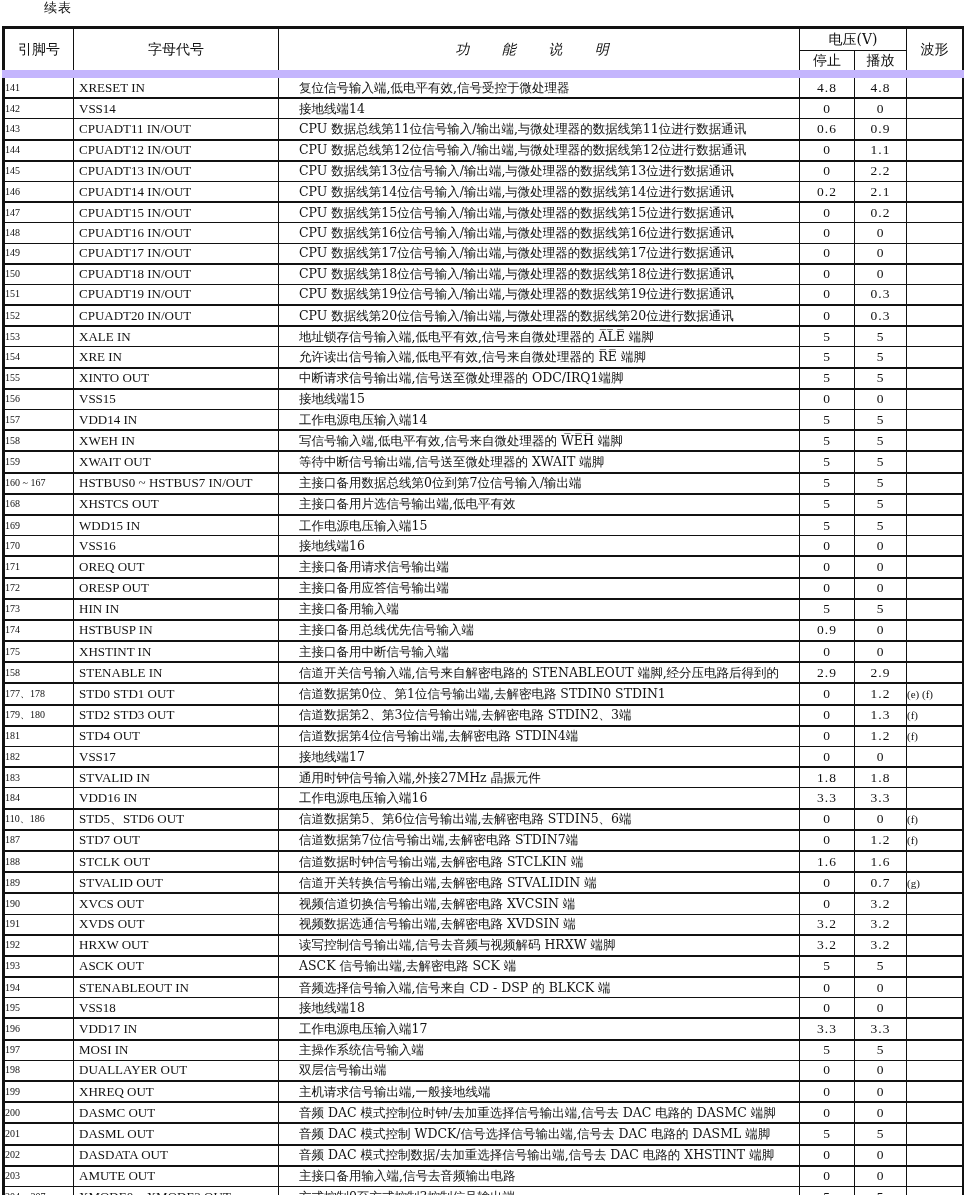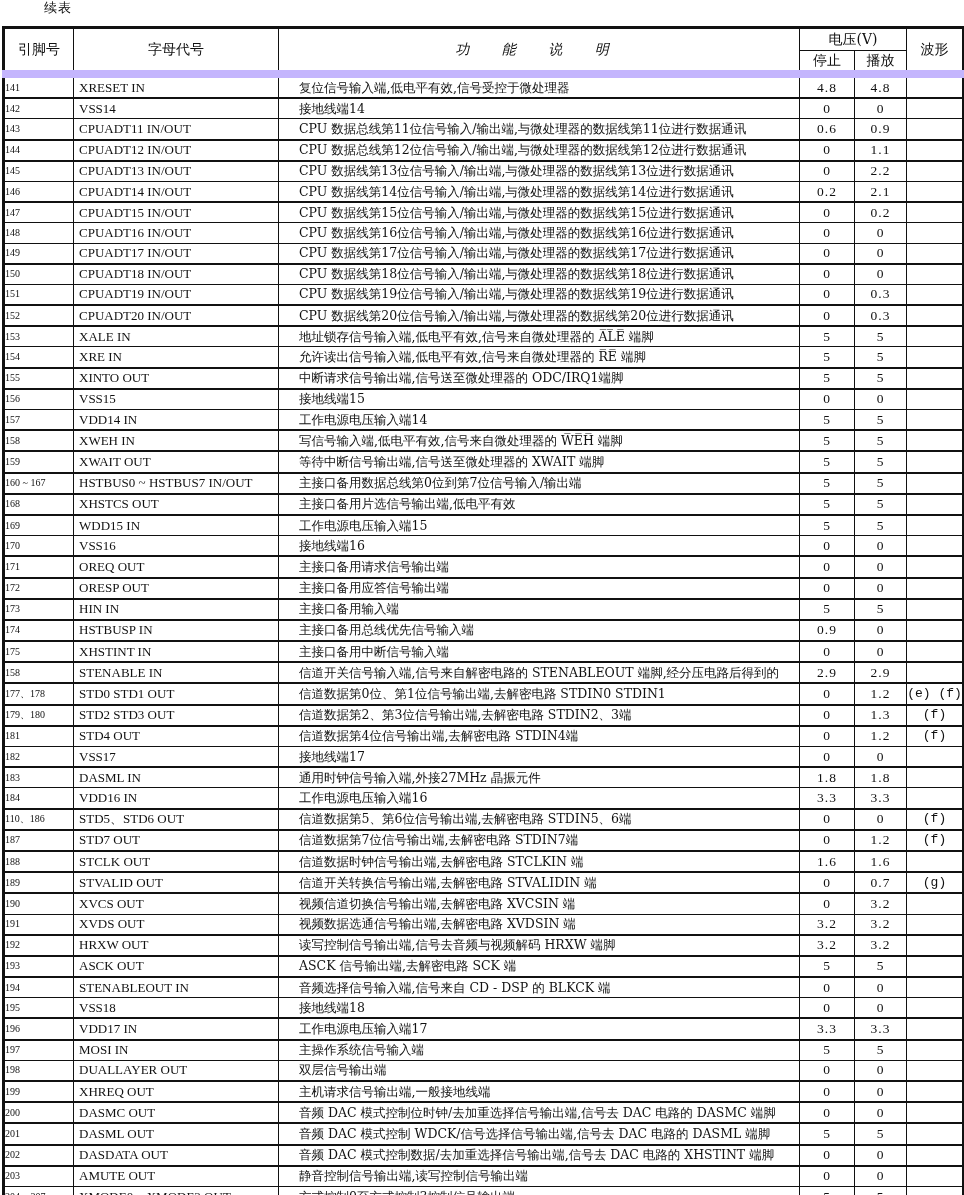--- a/index.html
+++ b/index.html
@@ -18,21 +18,21 @@
   th { font-weight:normal; border:1px solid #111; font-size:14px; padding:0; }
   thead tr.h1 th { height:21px; }
   thead tr.h2 th { height:19px; font-size:14px;text-align:center; }
   thead { border-bottom:8px solid #c4b5fd; }
   td { border:1px solid #111; height:19.2px; padding:0; line-height:18px;
        white-space:nowrap; overflow:hidden; }
   td.pin { font-family:"Liberation Serif", serif; font-size:10px; }
   td.code { padding-left:5px; font-family:"Liberation Serif", serif; font-size:13px;margin-top:44px; }
   td.desc { padding-left:20px; font-size:12.5px; }
   td.v { text-align:center; font-family:"Liberation Serif", serif; font-size:13.5px; letter-spacing:1px; }
-  td.wf { text-align:center; font-family:Liberation Mono, monospace; font-size:13px; }
+  td.wf { font-family:Liberation Serif, serif; font-size:11px; }
   tr.thick td { border-bottom:2px solid #111; }
   .hdr-spaced { letter-spacing:14px;font-style:italic; }
 </style>
 </head>
 <body>
 
 <div class="caption">续表</div>
 
 <table class="pins">
   <colgroup>
@@ -316,21 +316,21 @@
       <tr class="thick">
         <td class="pin">182</td>
         <td class="code">VSS17</td>
         <td class="desc">接地线端17</td>
         <td class="v">0</td>
         <td class="v">0</td>
         <td class="wf"></td>
       </tr>
       <tr>
         <td class="pin">183</td>
-        <td class="code">DASML IN</td>
+        <td class="code">STVALID IN</td>
         <td class="desc">通用时钟信号输入端,外接27MHz 晶振元件</td>
         <td class="v">1.8</td>
         <td class="v">1.8</td>
         <td class="wf"></td>
       </tr>
       <tr class="thick">
         <td class="pin">184</td>
         <td class="code">VDD16 IN</td>
         <td class="desc">工作电源电压输入端16</td>
         <td class="v">3.3</td>
@@ -469,21 +469,21 @@
         <td class="pin">202</td>
         <td class="code">DASDATA OUT</td>
         <td class="desc">音频 DAC 模式控制数据/去加重选择信号输出端,信号去 DAC 电路的 XHSTINT 端脚</td>
         <td class="v">0</td>
         <td class="v">0</td>
         <td class="wf"></td>
       </tr>
       <tr>
         <td class="pin">203</td>
         <td class="code">AMUTE OUT</td>
-        <td class="desc">静音控制信号输出端,读写控制信号输出端</td>
+        <td class="desc">主接口备用输入端,信号去音频输出电路</td>
         <td class="v">0</td>
         <td class="v">0</td>
         <td class="wf"></td>
       </tr>
       <tr class="thick">
         <td class="pin">204 ~ 207</td>
         <td class="code">XMODE0 ~ XMODE3 OUT</td>
         <td class="desc">方式控制0至方式控制3控制信号输出端</td>
         <td class="v">5</td>
         <td class="v">5</td>

